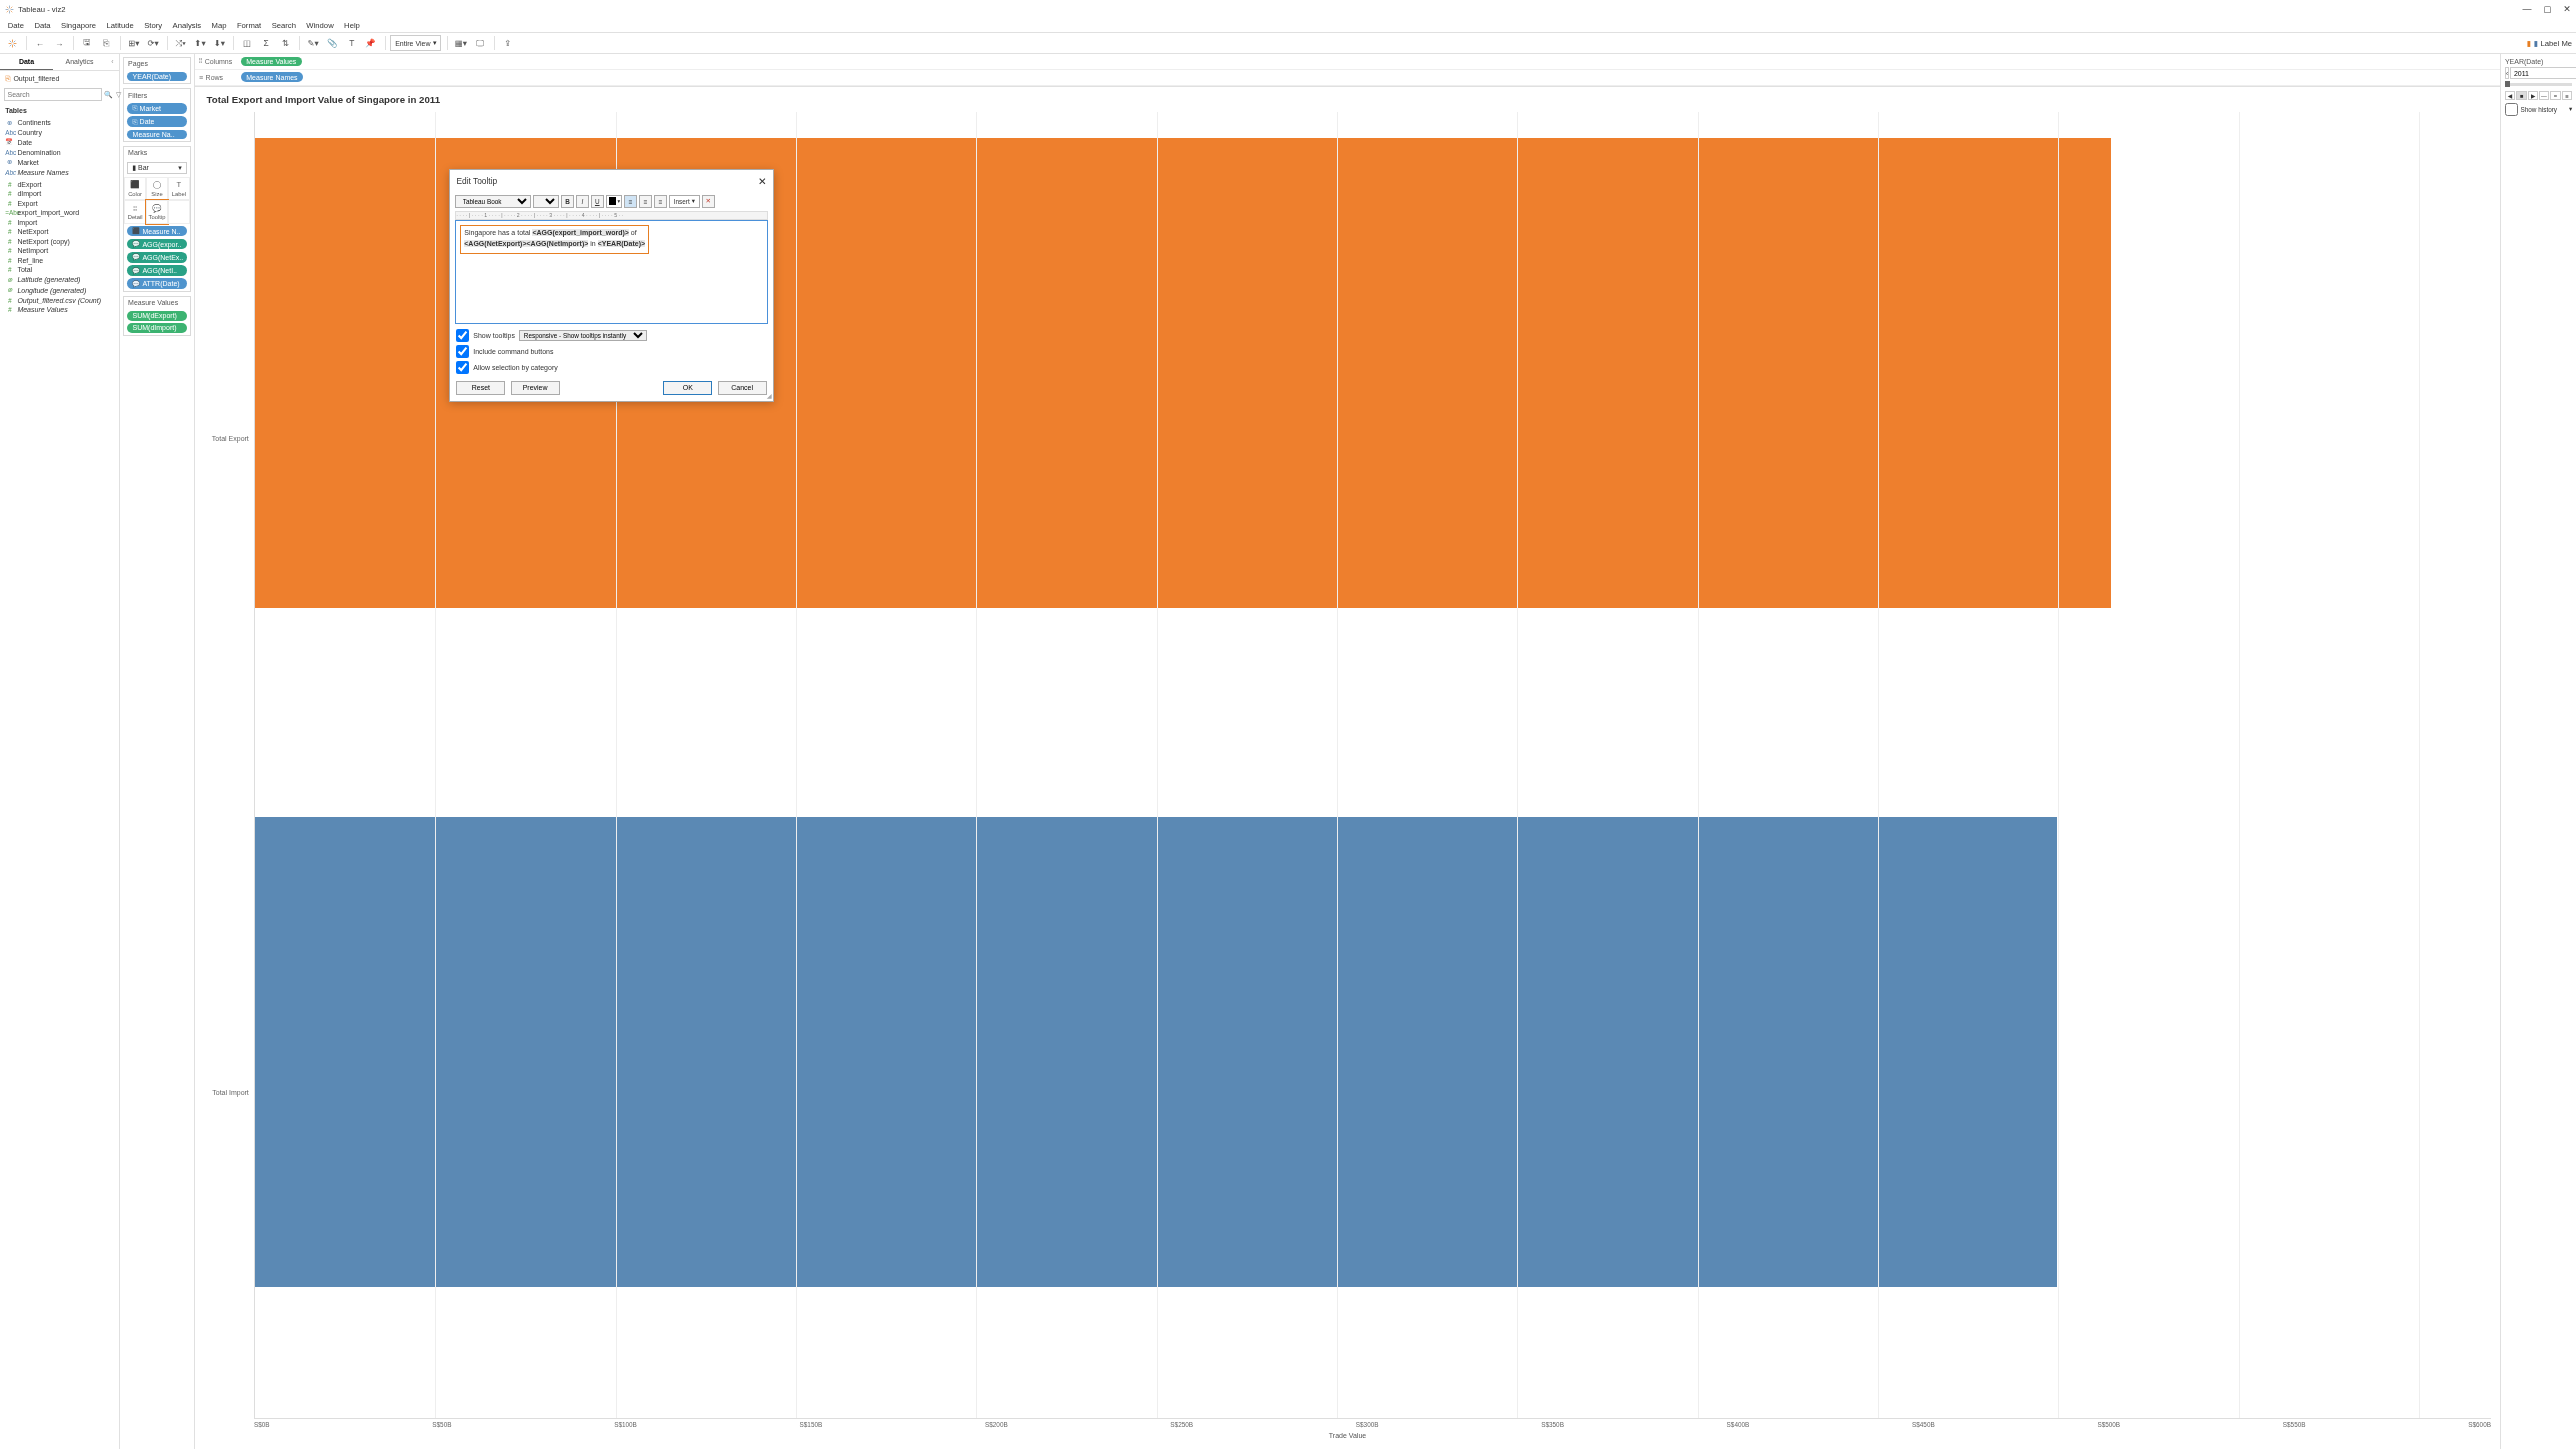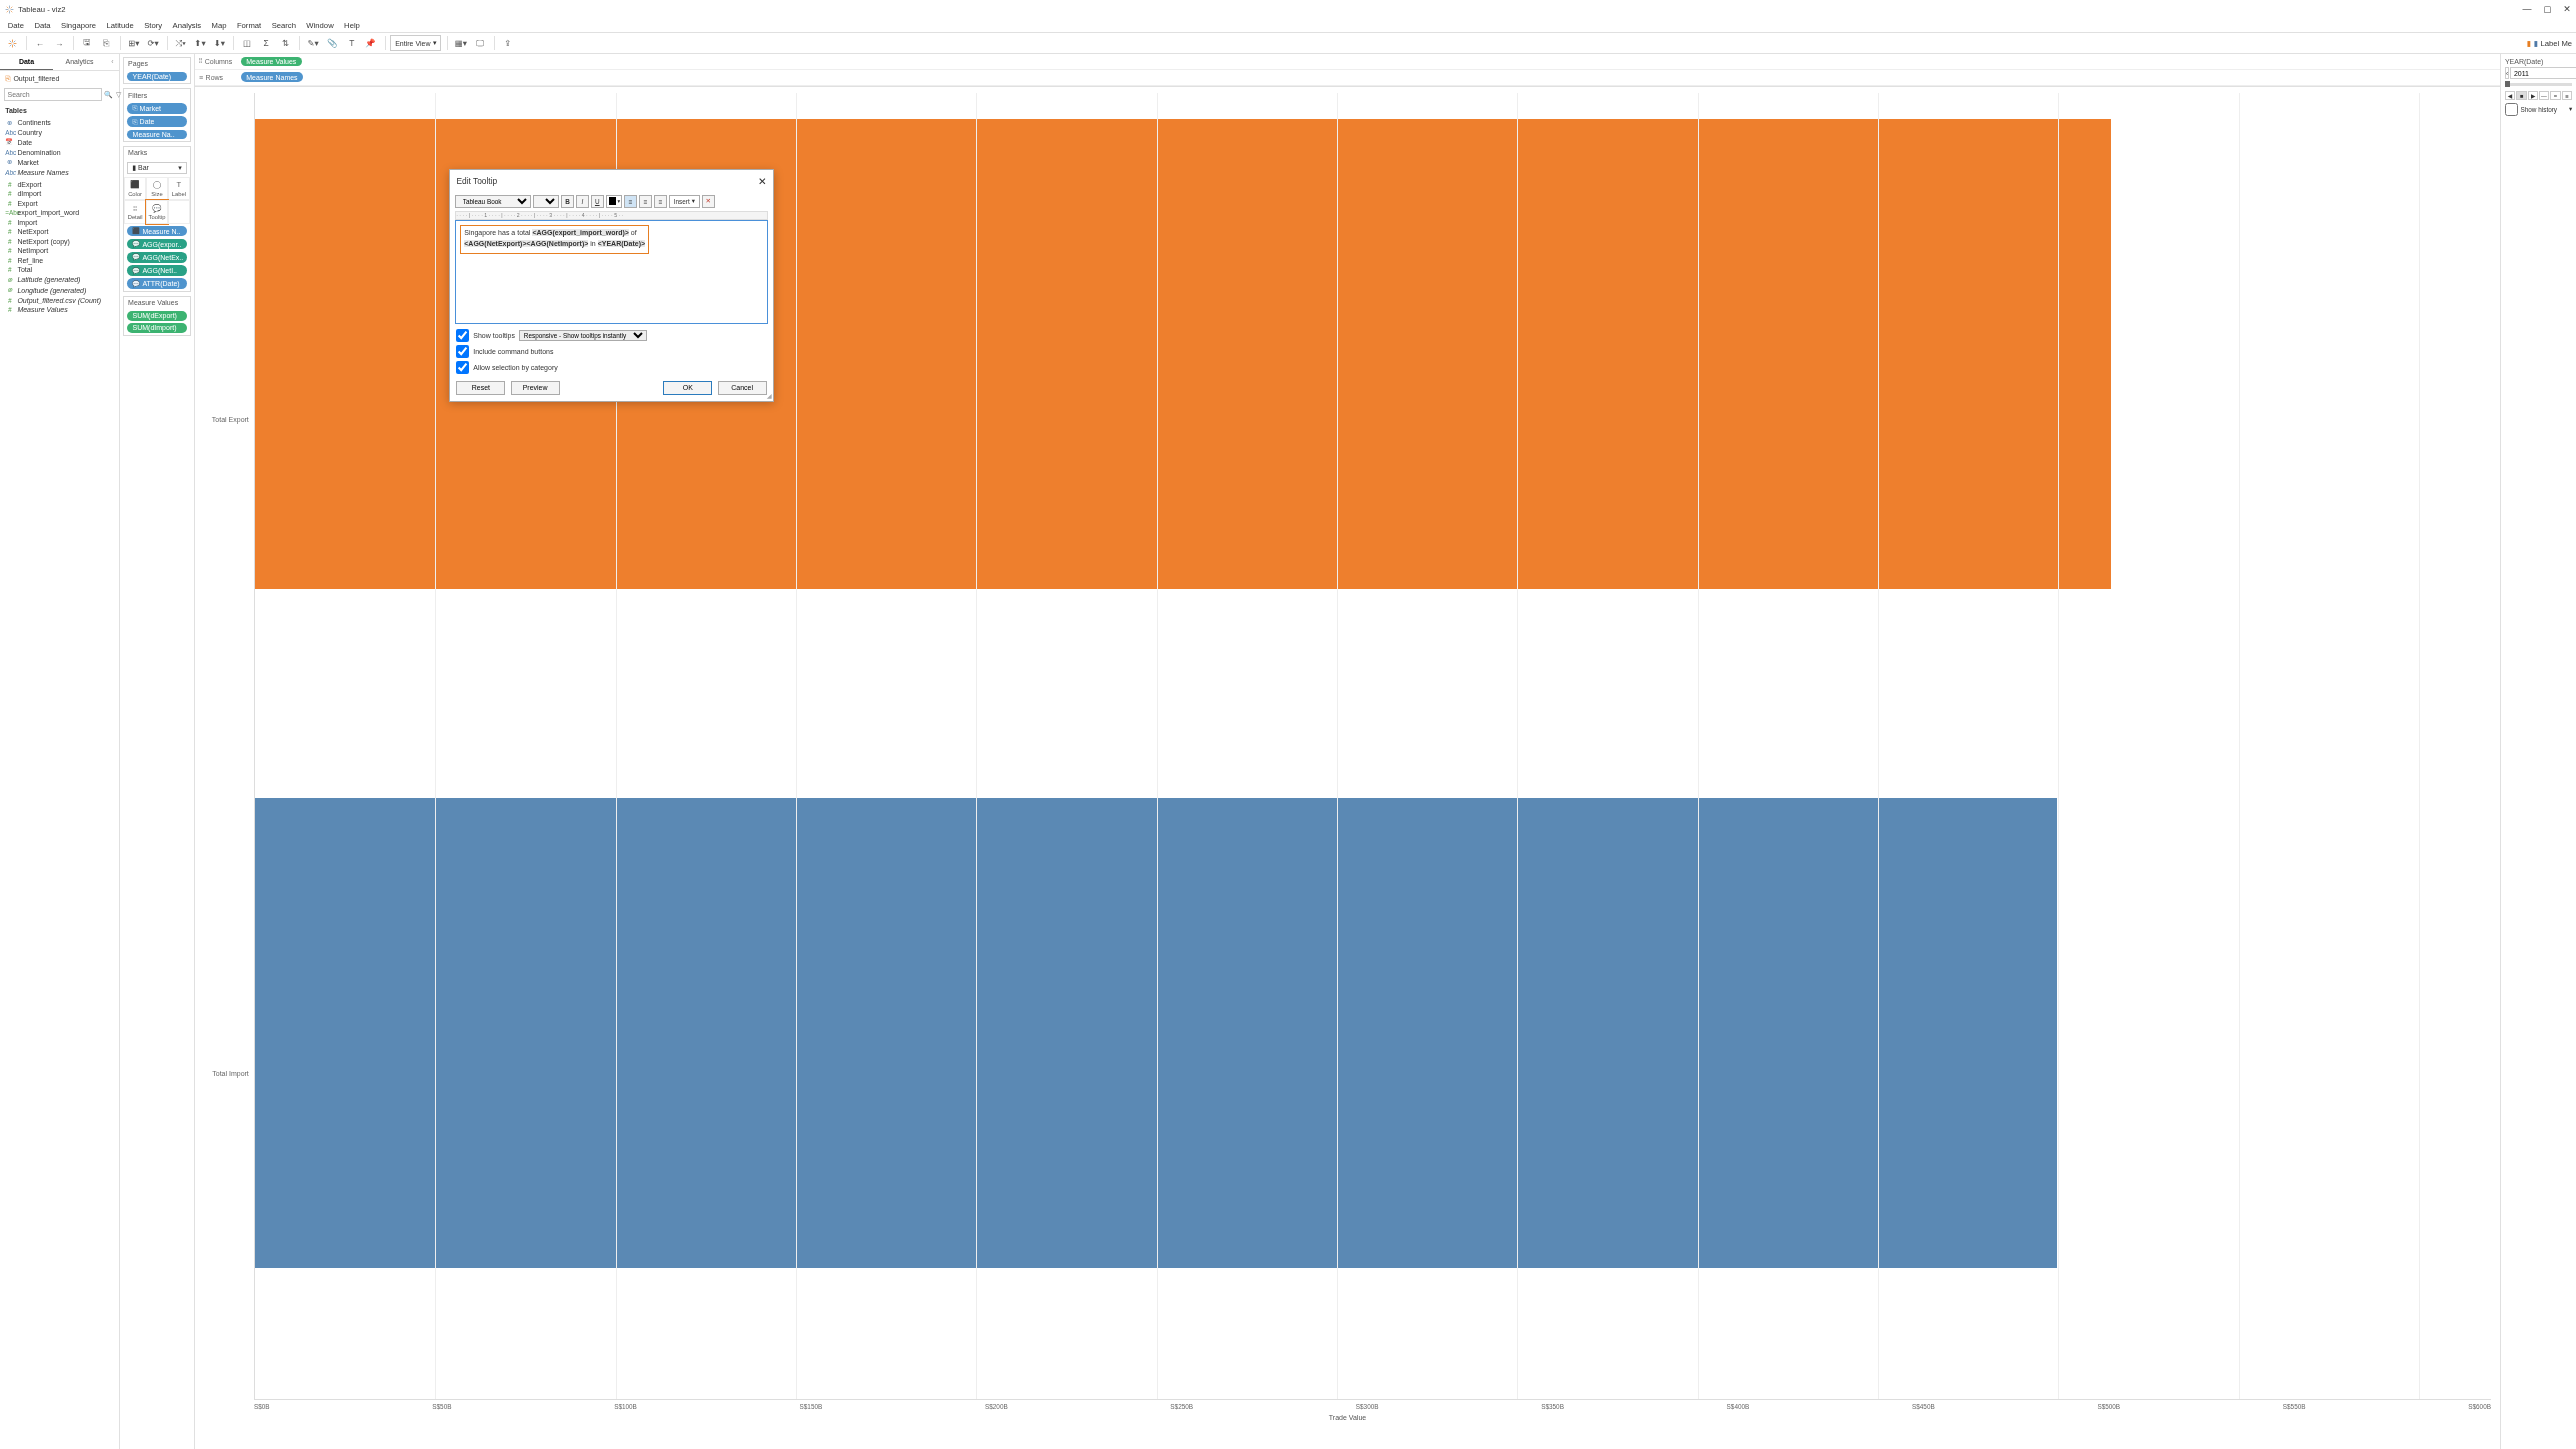--- a/index.html
+++ b/index.html
@@ -402,20 +402,21 @@
         <div class="slabel">
             <span>≡</span>
             <span>Rows</span>
           </div>
         <div class="pill blue">
             <span>Measure Names</span>
           </div>
       </div>
     </div>
     <div class="vizarea">
+      <div class="viztitle">Total Export and Import Value of Singapore in 2011</div>
       <div class="chartwrap">
         <div class="ylabels">
           <div class="ycat">Total Export</div>
           <div class="ycat">Total Import</div>
         </div>
         <div class="bars">
           <div class="bar orange" style="width:83%"></div>
           <div class="bar blueb" style="width:80.6%"></div>
         <div class="gridv" style="left: 8.06452%;"></div>
             <div class="gridv" style="left: 16.129%;"></div>

